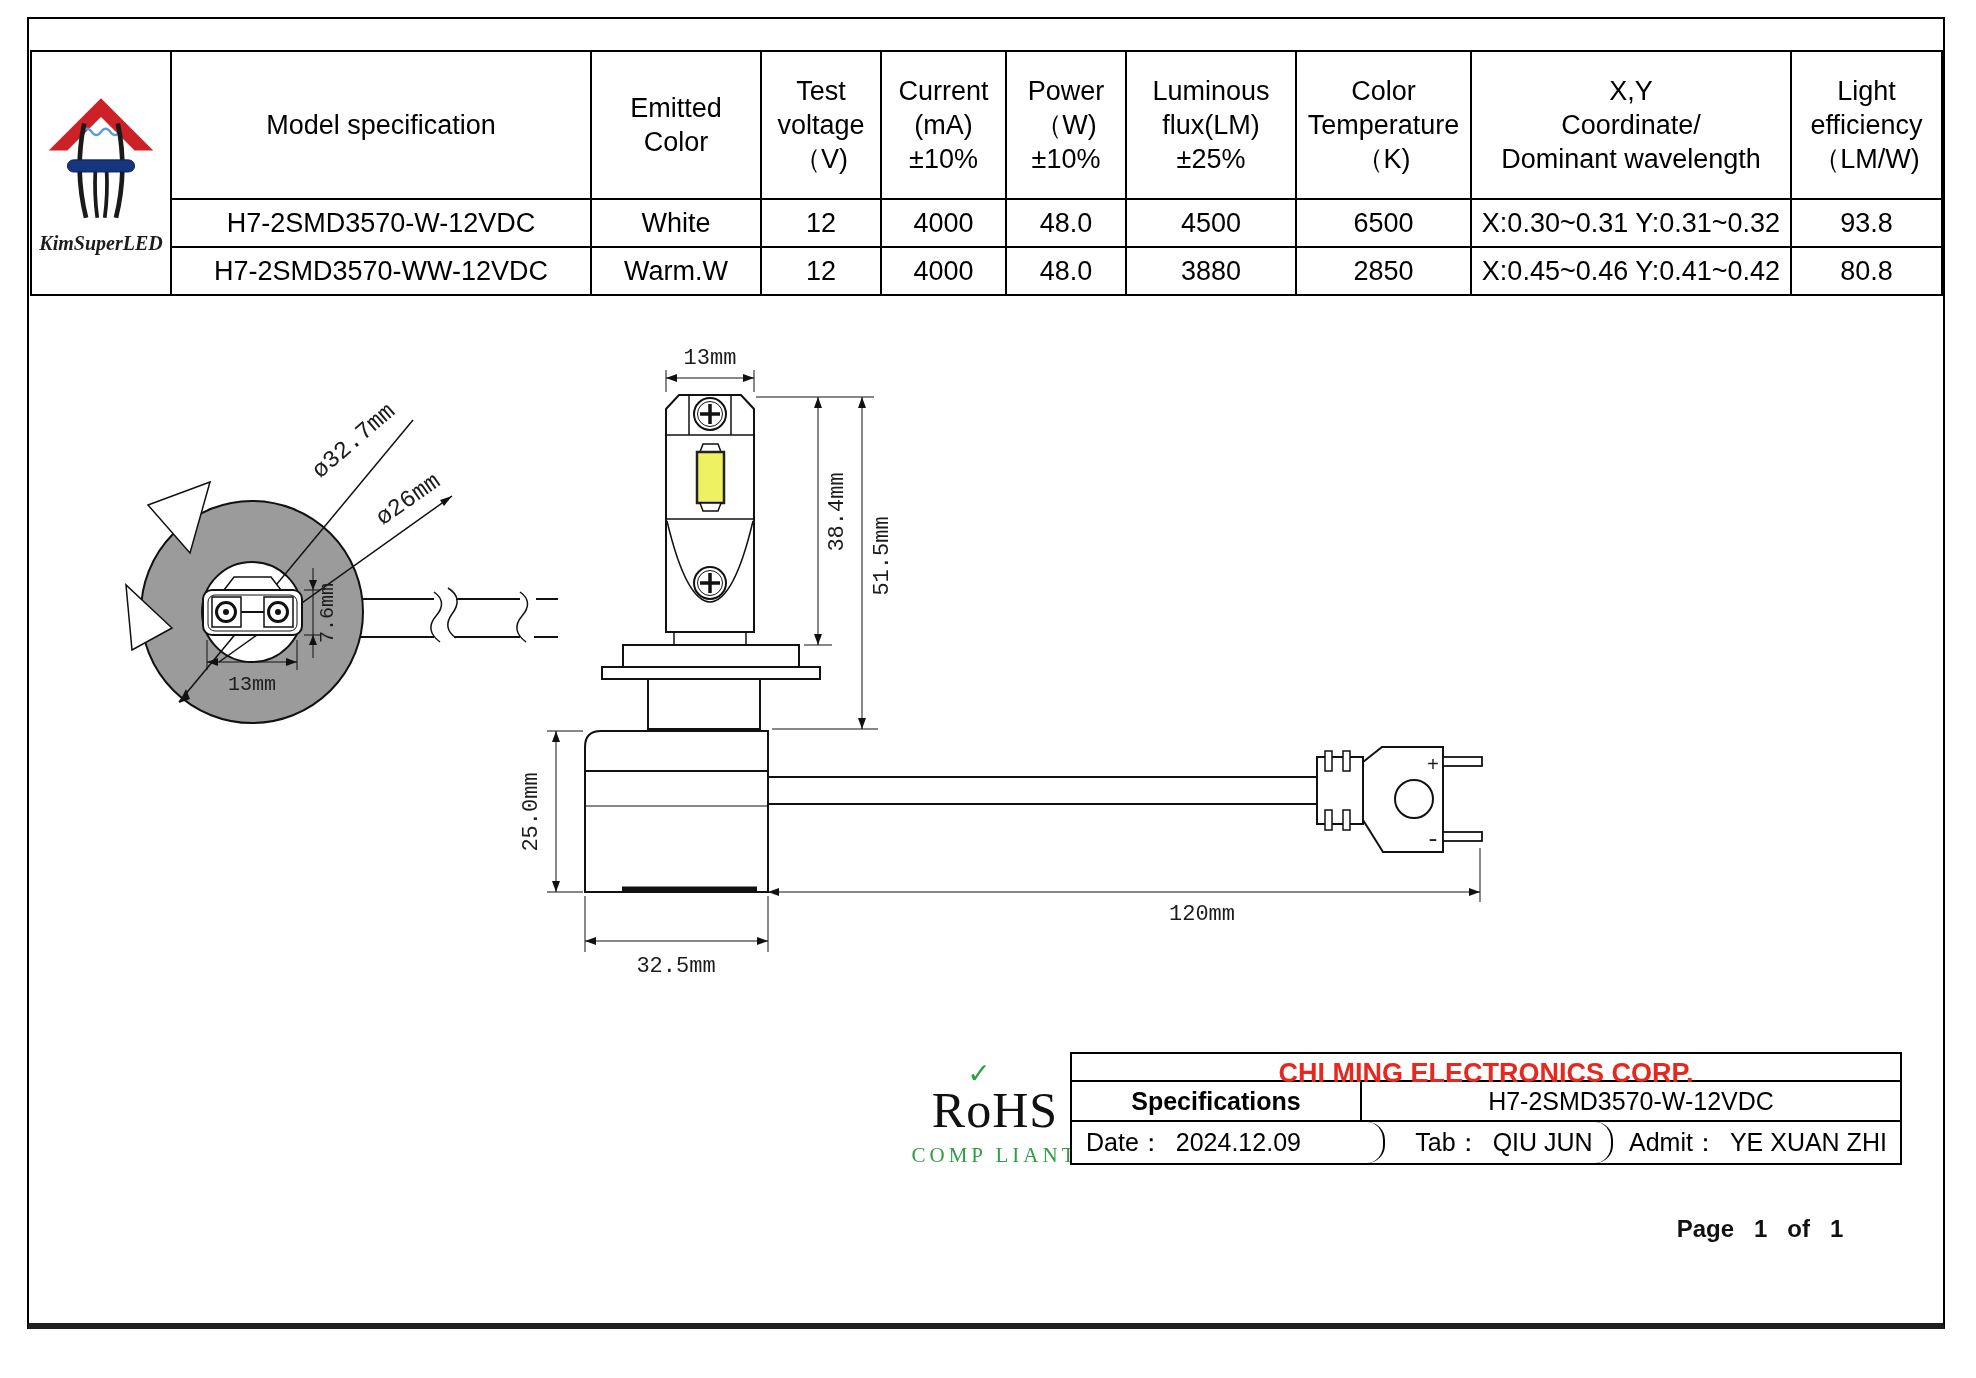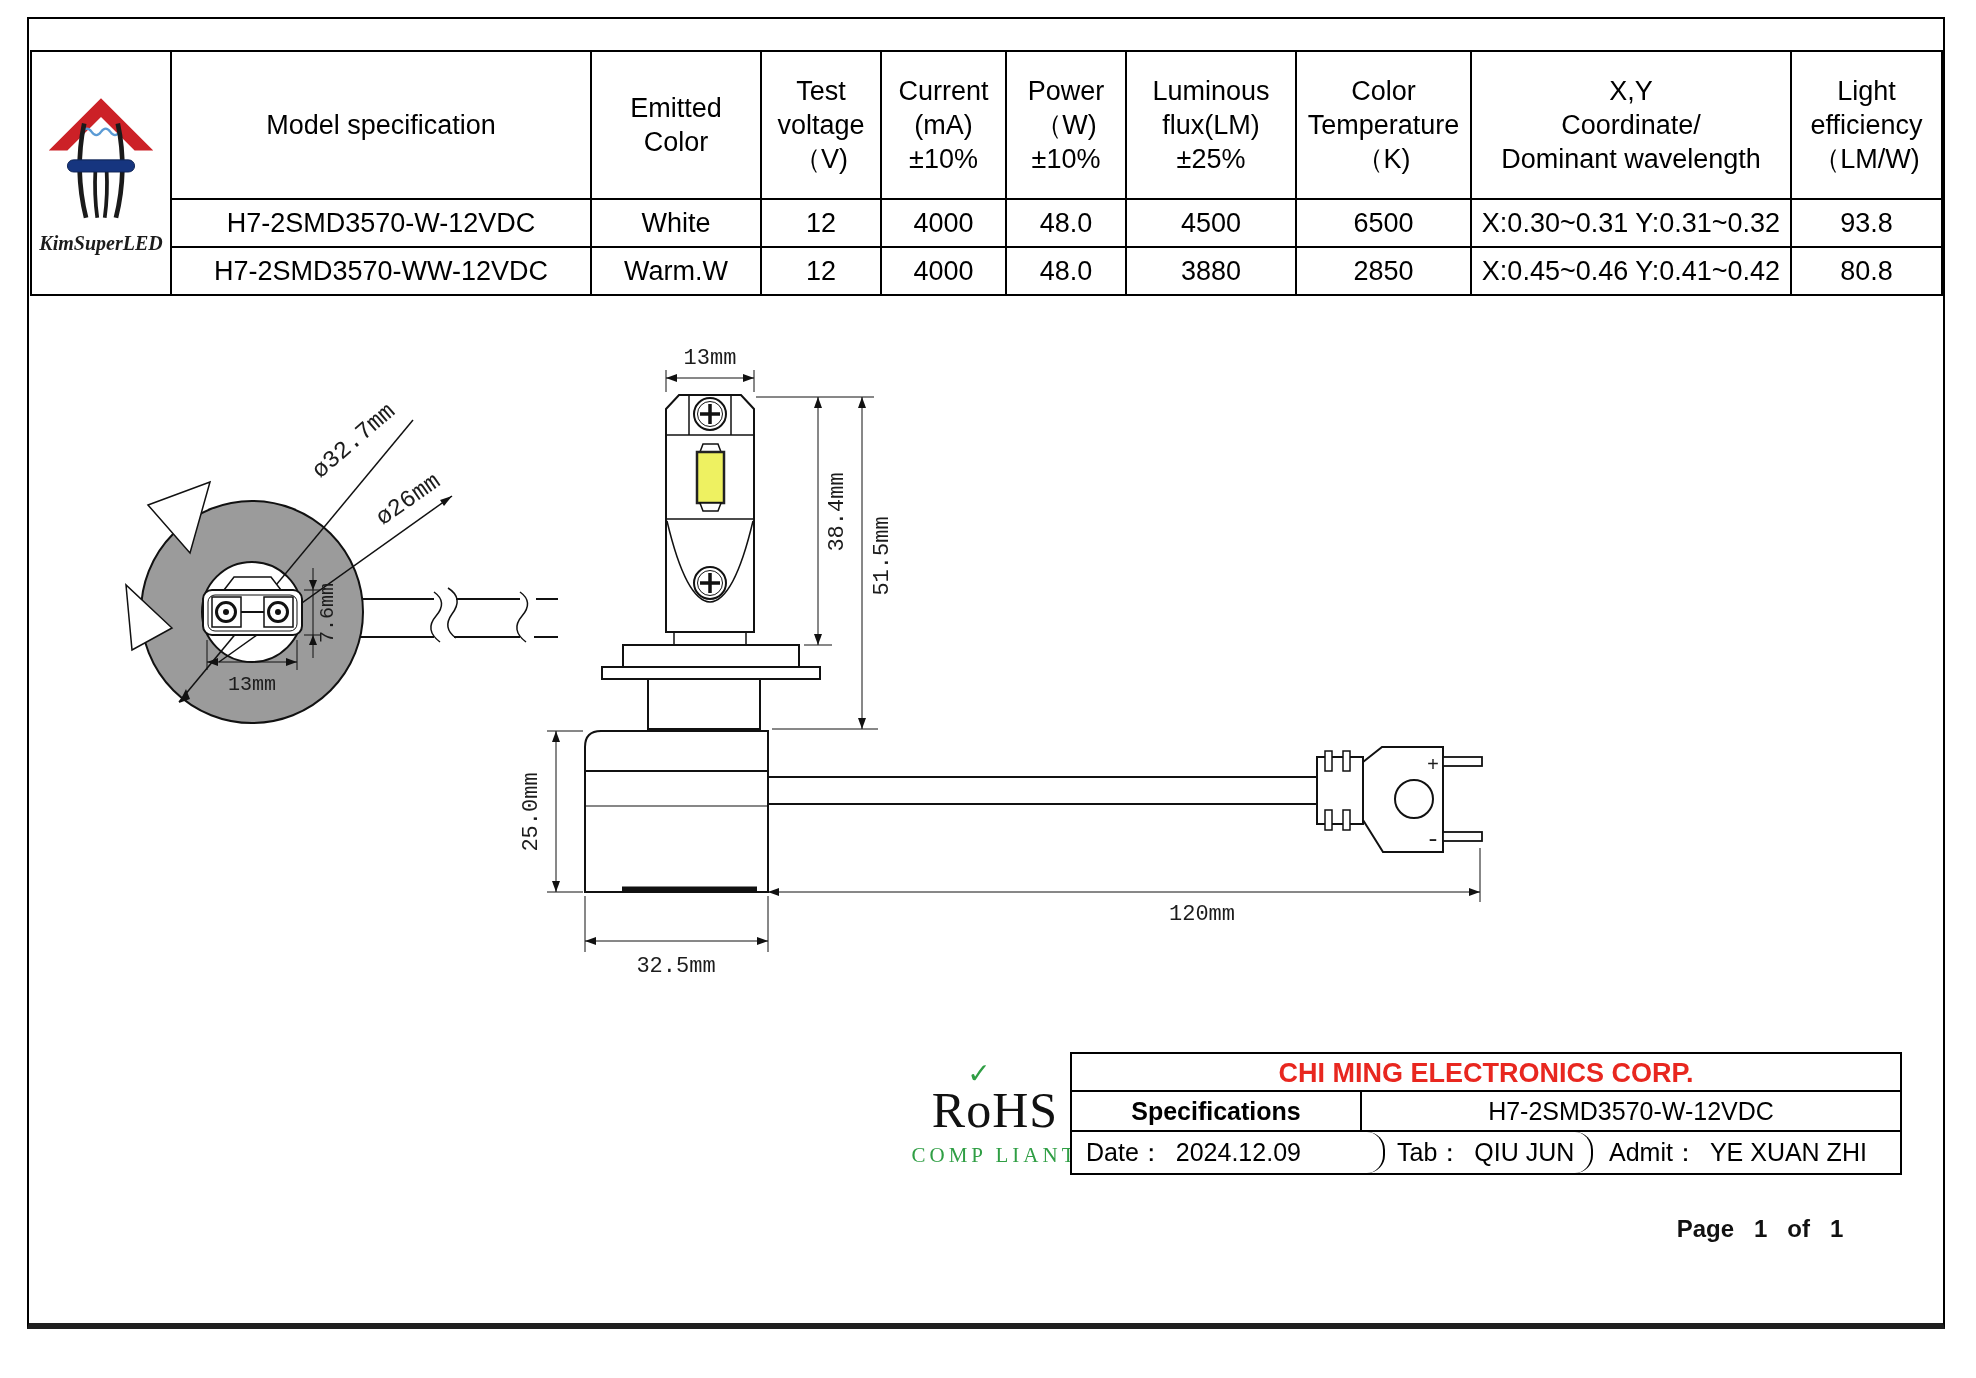--- a/index.html
+++ b/index.html
@@ -21,30 +21,30 @@
   svg.drawing { position:absolute; left:-29px; top:-19px; width:1976px; height:1378px; pointer-events:none; }
   svg.drawing text { font-family:"Liberation Mono","DejaVu Sans Mono",monospace; fill:#1c1c1c; }
   
   .rohs { position:absolute; left:871px; top:1062px; width:190px; text-align:center; }
   .rohs-word { font-family:"Liberation Serif",serif; font-size:50px; color:#111; letter-spacing:1px; }
   .rohs-o { position:relative; display:inline-block; }
   .rohs-check { position:absolute; left:1px; top:-24px; color:#2f9e44; font-size:28px; font-weight:bold; font-family:"DejaVu Sans",sans-serif; }
   .rohs-sub { margin-top:4px; font-family:"Liberation Serif",serif; font-size:21px; letter-spacing:4px; color:#2f9e44; white-space:pre; }
   
   .tblock { position:absolute; left:1041px; top:1033px; width:832px; border:2px solid #000; background:#fff; font-size:25px; color:#000; }
-  .tb-r1 { height:38px; line-height:38px; text-align:center; border-bottom:2px solid #000; color:#e8271f; font-weight:bold; font-size:27px; }
+  .tb-r1 { height:28px; line-height:38px; text-align:center; border-bottom:2px solid #000; color:#e8271f; font-weight:bold; font-size:27px; }
   .tb-row { display:flex; border-bottom:2px solid #000; }
   .tb-row:last-child { border-bottom:none; }
   .tb-cell { height:38px; line-height:38px; border-right:2px solid #000; }
   .tb-row.r3 .tb-cell { height:41px; line-height:41px;border-radius:18px; }
   .tb-cell:last-child { border-right:none; }
   .c-spec { width:290px; text-align:center; font-weight:600; }
   .c-model { flex:1; text-align:center; }
   .c-date { width:313px; text-align:left; padding-left:14px; }
-  .c-tab { width:208px; text-align:left; padding-left:12px; }
+  .c-tab { width:228px; text-align:center; padding-left:12px; }
   .c-admit { flex:1; text-align:left; padding-left:16px; }
   .tb-val { margin-left:12px; }
   
   .pagefooter { position:absolute; left:1591px; top:1196px; width:280px; text-align:center; font-size:24px; font-weight:600; color:#111; white-space:pre; }
 </style>
 </head>
 <body>
 
 <div class="canvas">
   <div class="page">

